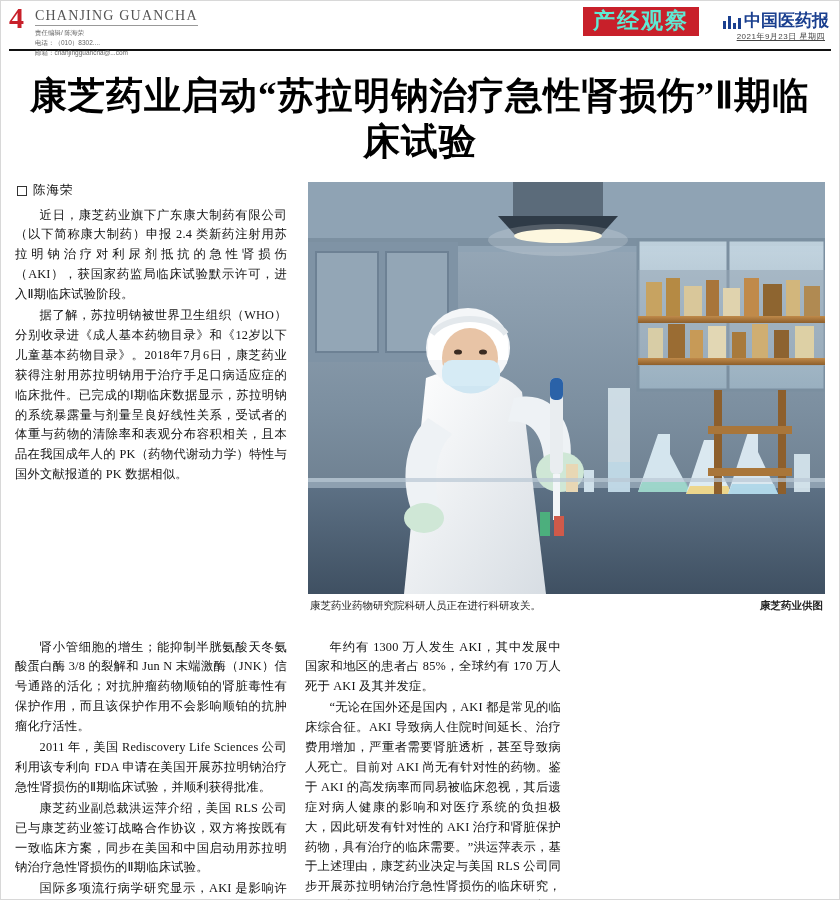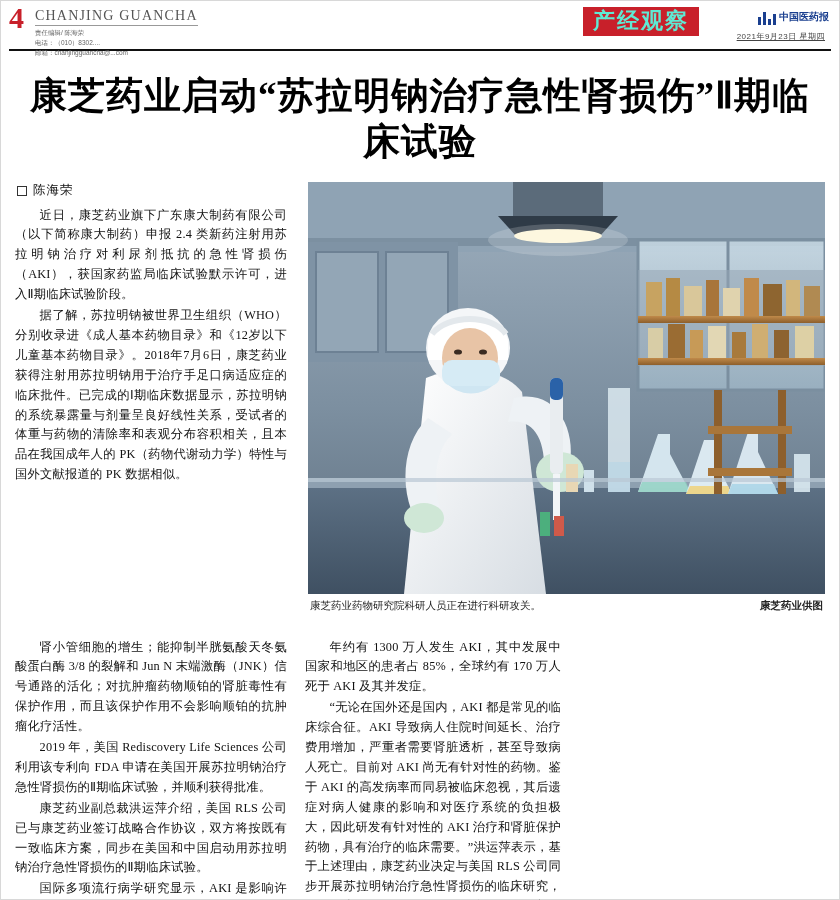--- a/index.html
+++ b/index.html
@@ -94,21 +94,21 @@
     width: 3px;
     background: #1a3f8f;
     display: block;
   }
   .logo-mark i:nth-child(1) { left: 0;  height: 8px; }
   .logo-mark i:nth-child(2) { left: 5px; height: 13px; }
   .logo-mark i:nth-child(3) { left: 10px; height: 6px; }
   .logo-mark i:nth-child(4) { left: 15px; height: 11px; }
   .logo-text {
     font-family: "Liberation Serif", serif;
-    font-size: 10px;
+    font-size: 17px;
     font-weight: bold;
     color: #1a3f8f;
     letter-spacing: 0px;
     text-align: right;
   }
   .issue-line {
     position: absolute;
     right: 14px;
     top: 30px;
     font-family: "Liberation Sans", sans-serif;
@@ -394,21 +394,21 @@
     </div>
 
     <div class="col col1">
       <p>近日，康芝药业旗下广东康大制药有限公司（以下简称康大制药）申报 2.4 类新药注射用苏拉明钠治疗对利尿剂抵抗的急性肾损伤（AKI），获国家药监局临床试验默示许可，进入Ⅱ期临床试验阶段。</p>
       <p>据了解，苏拉明钠被世界卫生组织（WHO）分别收录进《成人基本药物目录》和《12岁以下儿童基本药物目录》。2018年7月6日，康芝药业获得注射用苏拉明钠用于治疗手足口病适应症的临床批件。已完成的Ⅰ期临床数据显示，苏拉明钠的系统暴露量与剂量呈良好线性关系，受试者的体重与药物的清除率和表观分布容积相关，且本品在我国成年人的 PK（药物代谢动力学）特性与国外文献报道的 PK 数据相似。</p>
     </div>
 
     <div class="lower">
       <div class="col colA">
         <p>肾小管细胞的增生；能抑制半胱氨酸天冬氨酸蛋白酶 3/8 的裂解和 Jun N 末端激酶（JNK）信号通路的活化；对抗肿瘤药物顺铂的肾脏毒性有保护作用，而且该保护作用不会影响顺铂的抗肿瘤化疗活性。</p>
-        <p>2019 年，美国 Rediscovery Life Sciences 公司利用该专利向 FDA 申请在美国开展苏拉明钠治疗急性肾损伤的Ⅱ期临床试验，并顺利获得批准。</p>
+        <p>2011 年，美国 Rediscovery Life Sciences 公司利用该专利向 FDA 申请在美国开展苏拉明钠治疗急性肾损伤的Ⅱ期临床试验，并顺利获得批准。</p>
         <p>康芝药业副总裁洪运萍介绍，美国 RLS 公司已与康芝药业签订战略合作协议，双方将按既有一致临床方案，同步在美国和中国启动用苏拉明钠治疗急性肾损伤的Ⅱ期临床试验。</p>
         <p>国际多项流行病学研究显示，AKI 是影响许多人健康的重要疾病，常伴随多种并发症。近年来，AKI 的发病率明显升高，每</p>
       </div>
       <div class="col colB">
         <p>年约有 1300 万人发生 AKI，其中发展中国家和地区的患者占 85%，全球约有 170 万人死于 AKI 及其并发症。</p>
         <p class="quote">“无论在国外还是国内，AKI 都是常见的临床综合征。AKI 导致病人住院时间延长、治疗费用增加，严重者需要肾脏透析，甚至导致病人死亡。目前对 AKI 尚无有针对性的药物。鉴于 AKI 的高发病率而同易被临床忽视，其后遗症对病人健康的影响和对医疗系统的负担极大，因此研发有针对性的 AKI 治疗和肾脏保护药物，具有治疗的临床需要。”洪运萍表示，基于上述理由，康芝药业决定与美国 RLS 公司同步开展苏拉明钠治疗急性肾损伤的临床研究，一旦临床试验成功，将为 AKI 病人提供全新的治疗选择。</p>
       </div>
     </div>
 
   </div>

